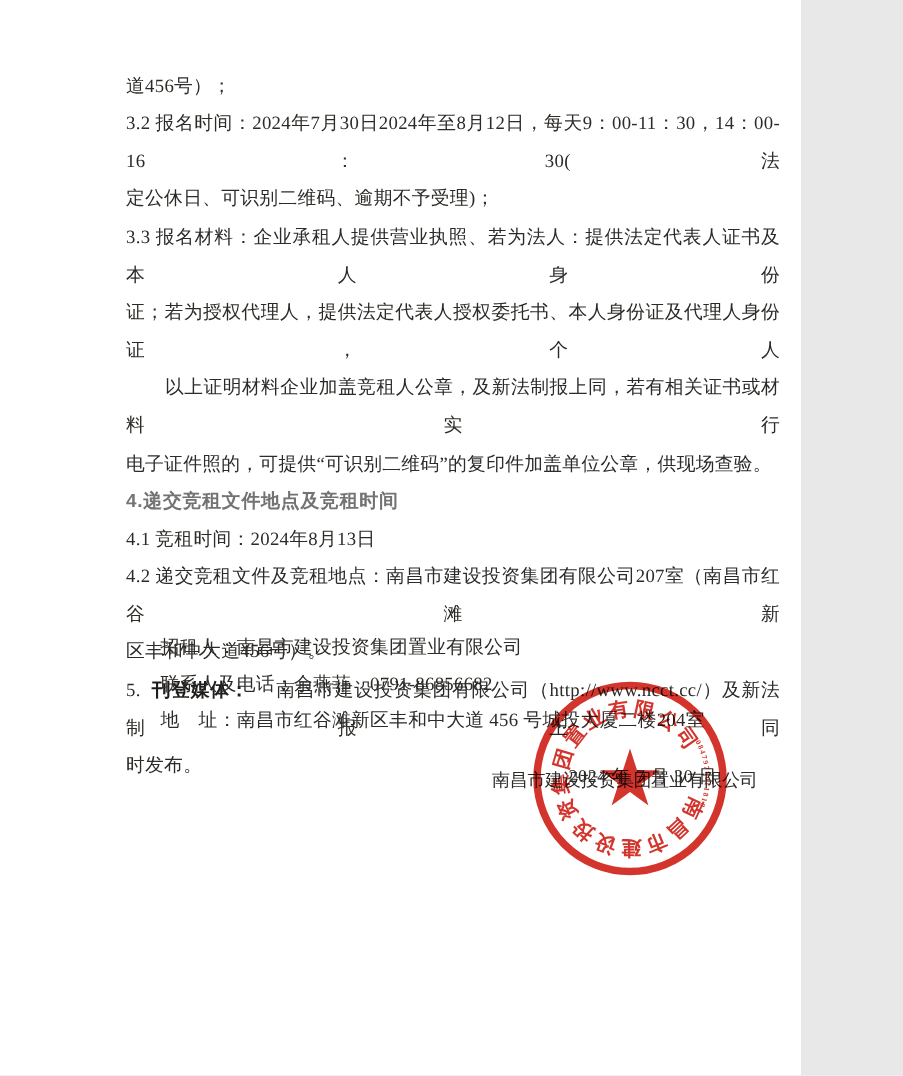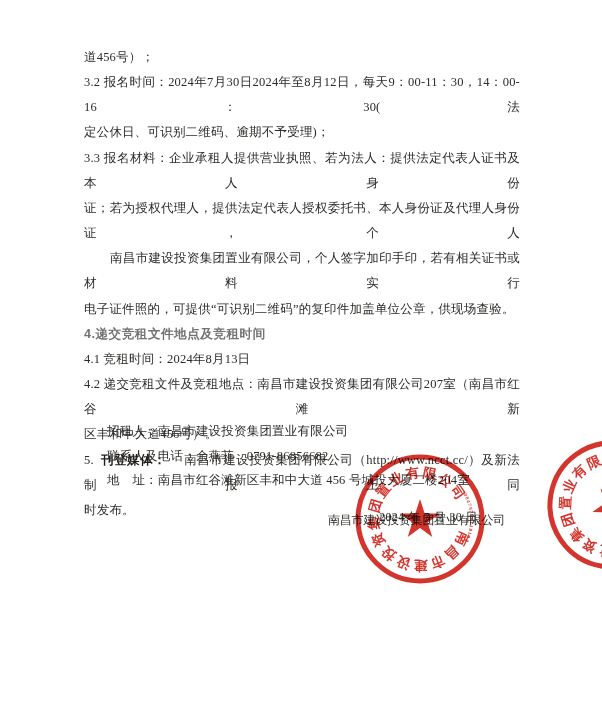--- a/index.html
+++ b/index.html
@@ -1,17 +1,17 @@
 <!DOCTYPE html>
 <html><head>
 <meta charset="utf-8">
 <style>
   html,body{margin:0;padding:0;background:#e8e8e8;}
   .page{
-    position:relative;width:602px;height:717px;background:#ffffff;
+    position:relative;width:534px;height:717px;background:#ffffff;
     overflow:hidden;color:#2d2b28;
     font-family:"Liberation Serif","DejaVu Serif",serif;
   }
   .body-text{
     position:absolute;left:84px;top:45px;width:436px;
     font-size:12.5px;line-height:25.15px;letter-spacing:.2px;
   }
   .ln{text-align:justify;text-justify:inter-character;}
   .fill{text-align-last:justify;}
   .ind{text-indent:26px;}
@@ -39,21 +39,21 @@
 <body>
 
 <div class="page">
 
   <div class="body-text">
     <div class="ln">道456号）；</div>
     <div class="ln fill">3.2 报名时间：2024年7月30日2024年至8月12日，每天9：00-11：30，14：00-16：30(法</div>
     <div class="ln">定公休日、可识别二维码、逾期不予受理)；</div>
     <div class="ln fill">3.3 报名材料：企业承租人提供营业执照、若为法人：提供法定代表人证书及本人身份</div>
     <div class="ln fill">证；若为授权代理人，提供法定代表人授权委托书、本人身份证及代理人身份证，个人</div>
-    <div class="ln fill ind">南昌市建设投资集团置业有限公司，个人签字加印手印，若有相关证书或材料实行</div>
+    <div class="ln fill ind">以上证明材料企业加盖竞租人公章，及新法制报上同，若有相关证书或材料实行</div>
     <div class="ln">电子证件照的，可提供“可识别二维码”的复印件加盖单位公章，供现场查验。</div>
     <div class="ln bold-head">4.递交竞租文件地点及竞租时间</div>
     <div class="ln">4.1 竞租时间：2024年8月13日</div>
     <div class="ln fill">4.2 递交竞租文件及竞租地点：南昌市建设投资集团有限公司207室（南昌市红谷滩新</div>
     <div class="ln">区丰和中大道456号）。</div>
     <div class="ln fill">
       <span class="num">5.</span><span class="lbl">刊登媒体：</span><span>南昌市建设投资集团有限公司（http://www.ncct.cc/）及新法制报上同</span>
     </div>
     <div class="ln">时发布。</div>
   </div>

